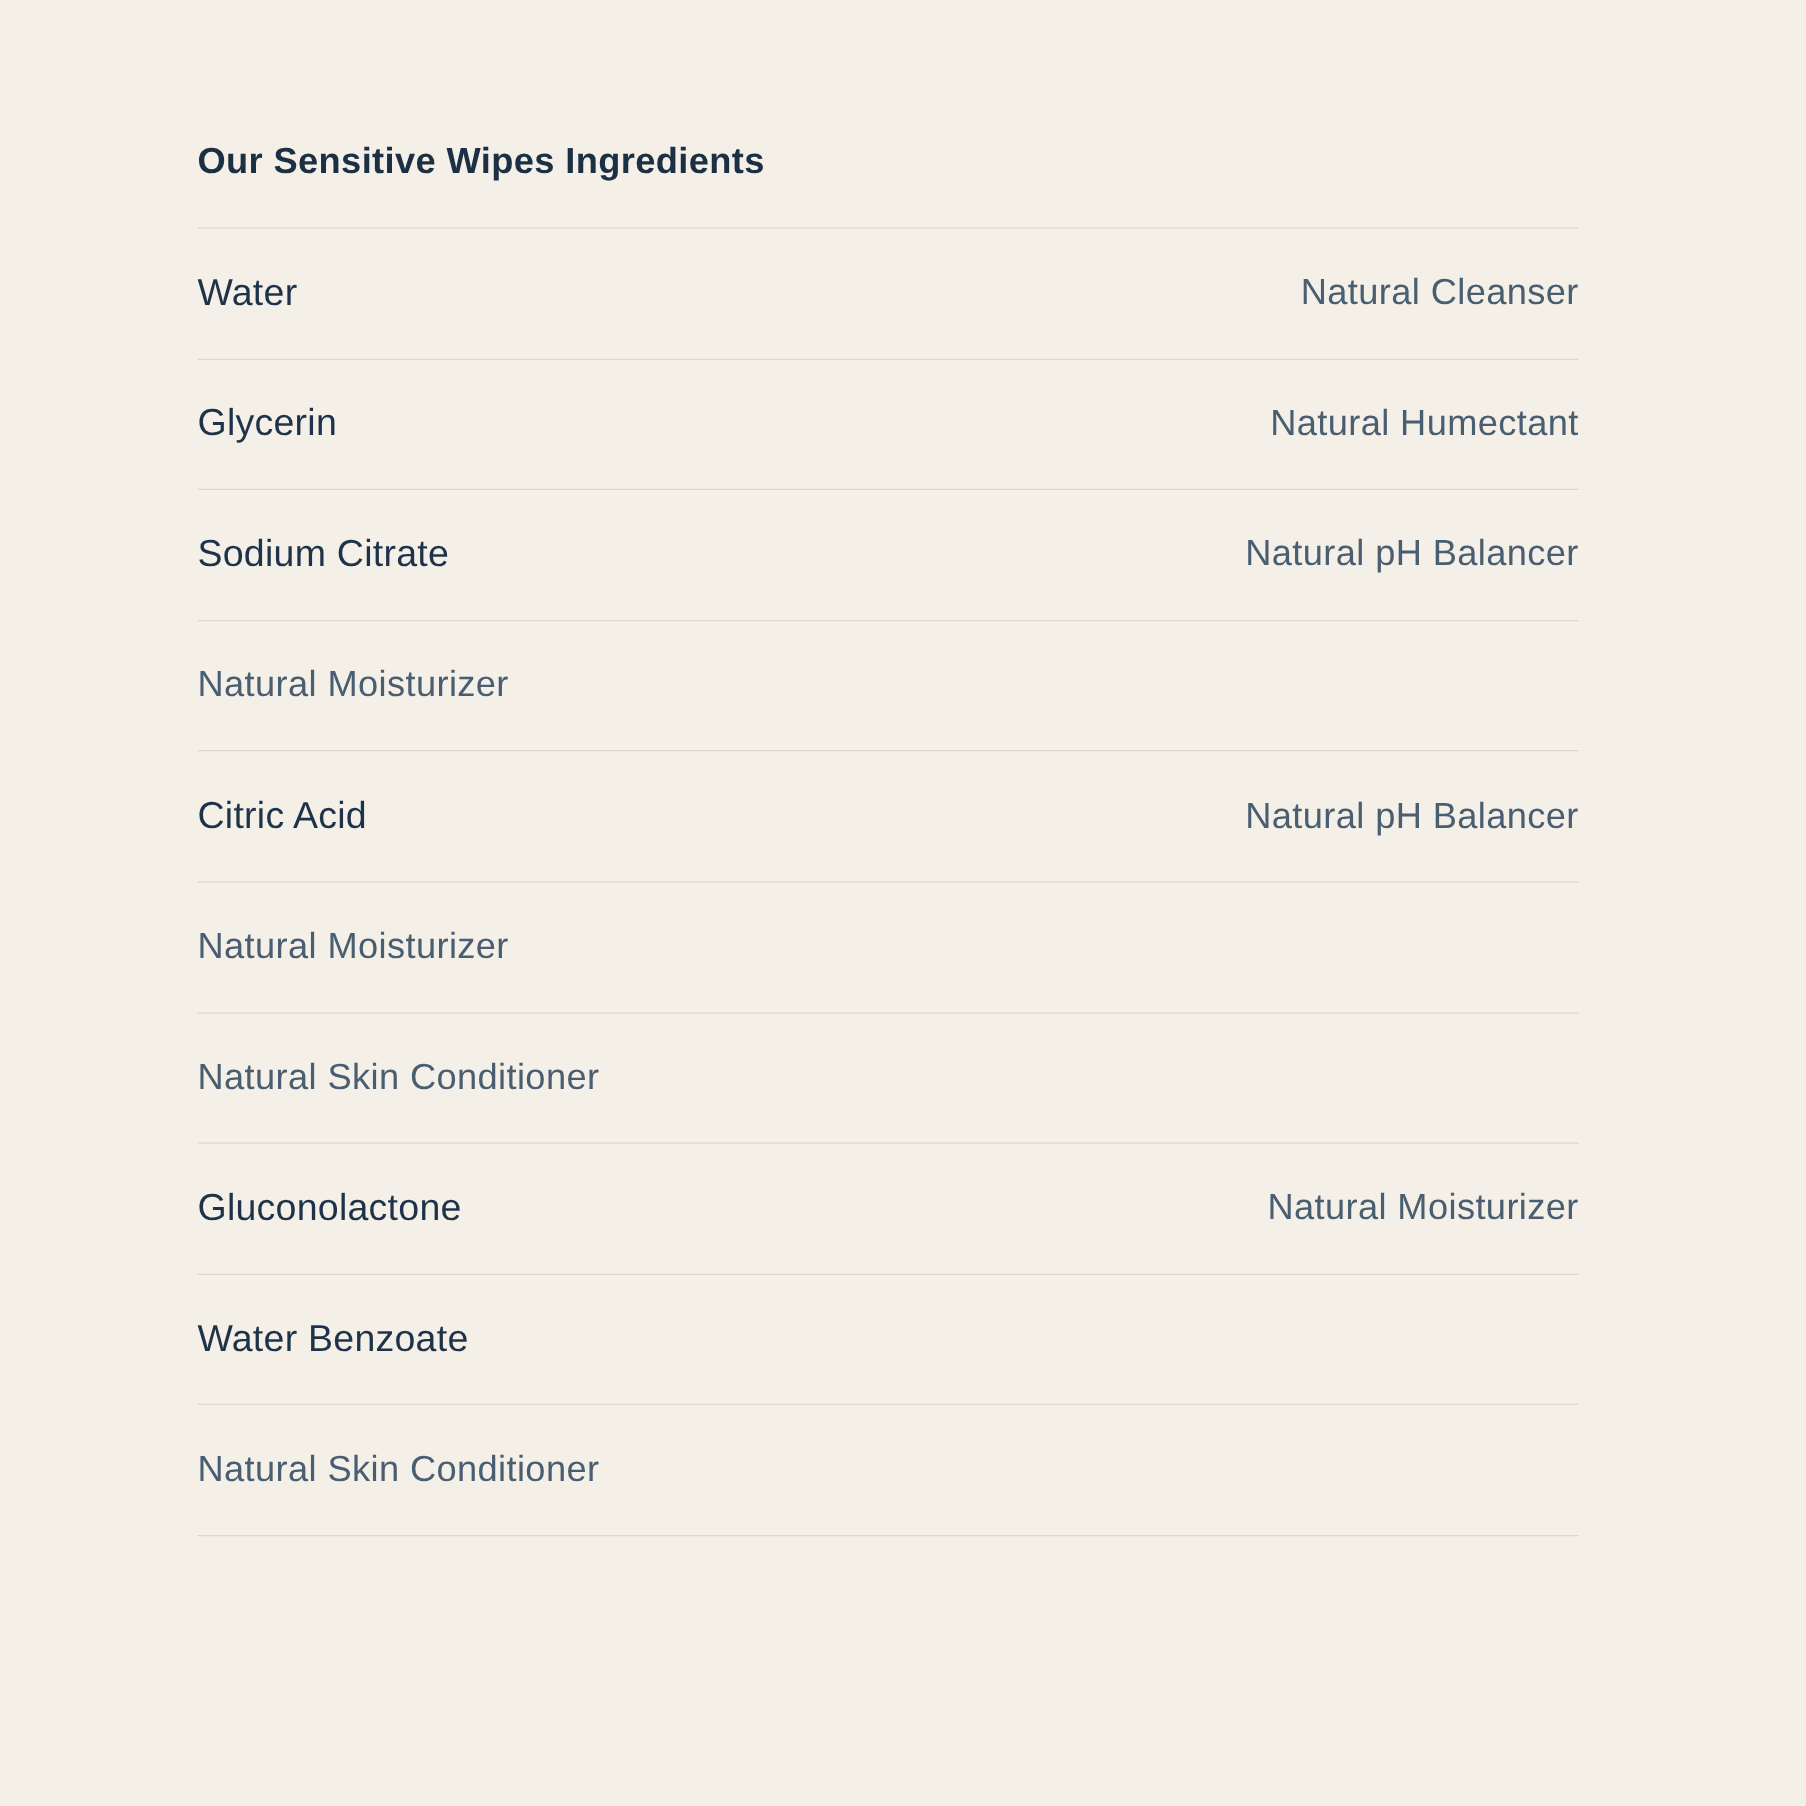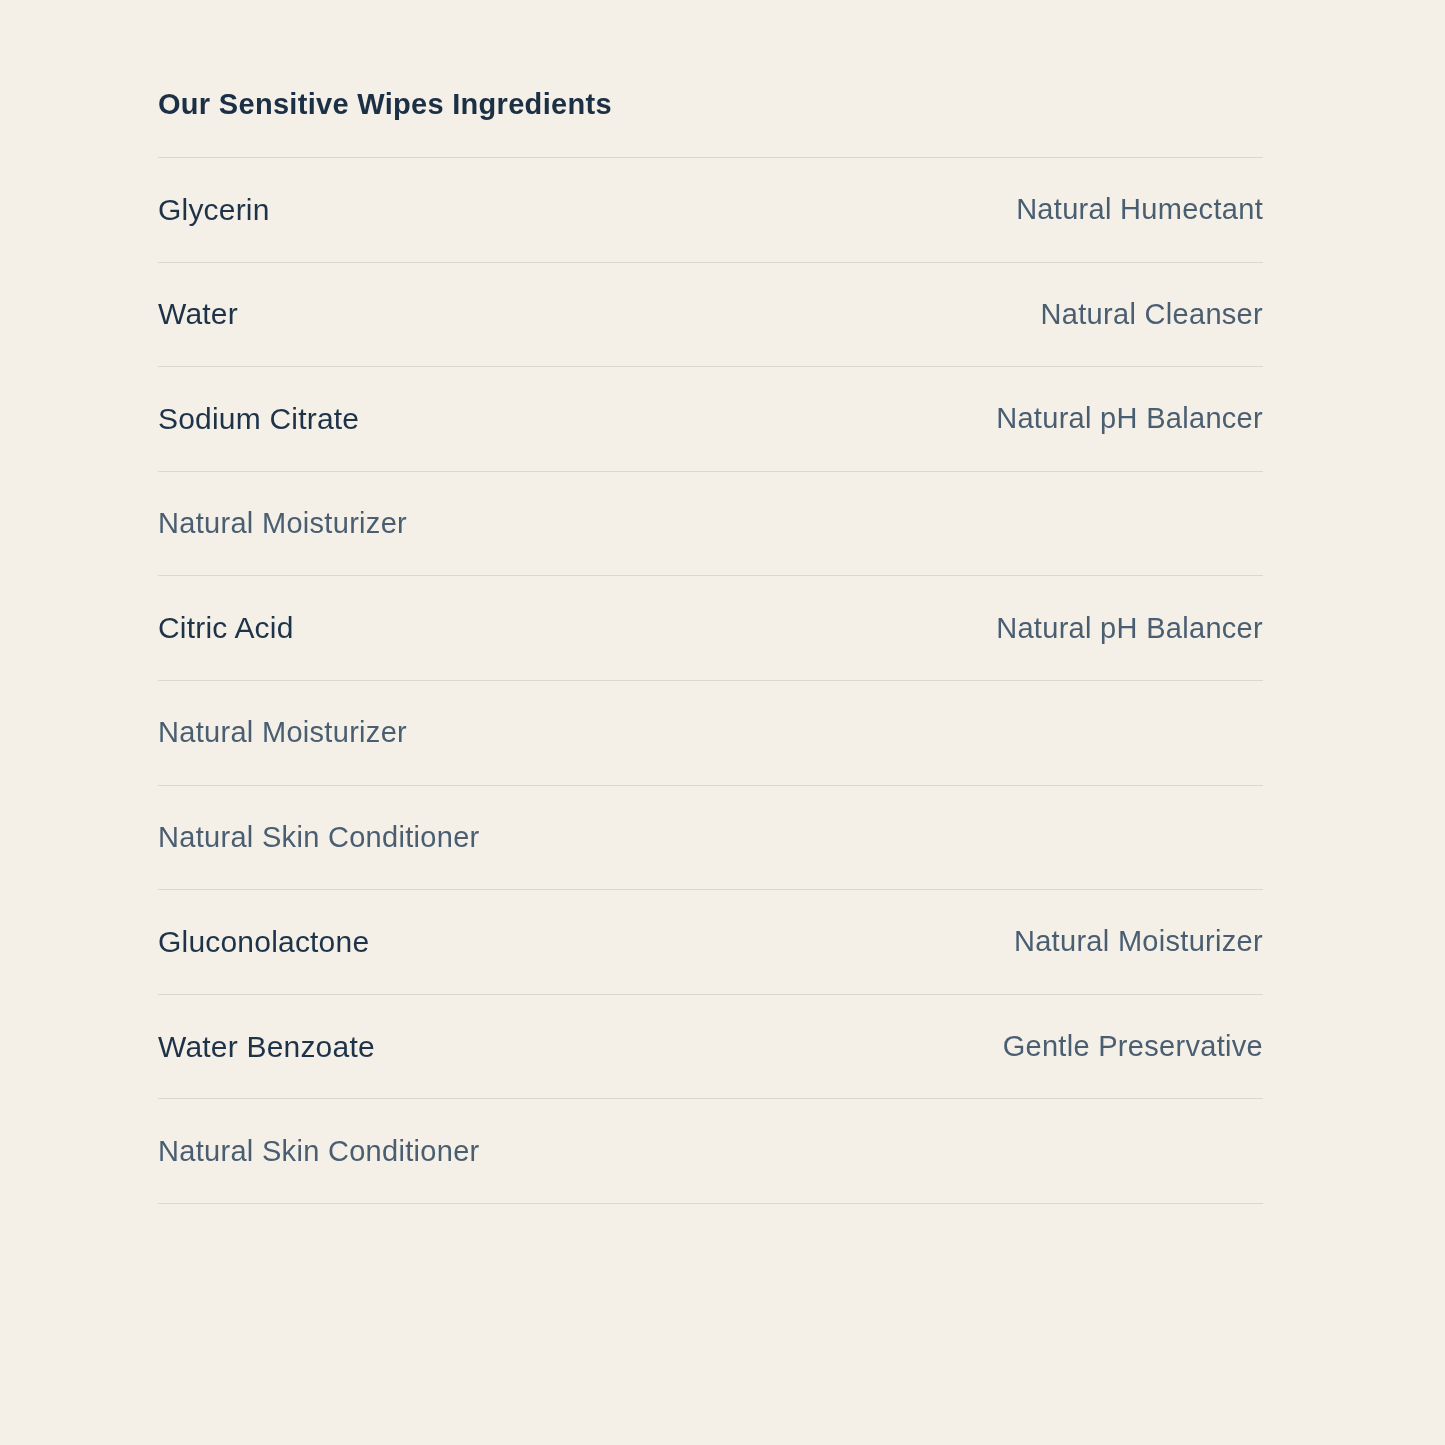--- a/index.html
+++ b/index.html
@@ -17,21 +17,21 @@
     font-family: "Liberation Sans", sans-serif;
     overflow: hidden;
   }
   .content {
     position: absolute;
     top: 0;
     left: 158px;
     width: 1105px;
   }
   .page-title {
-    margin-top: 88px;
+    margin-top: 113px;
     font-size: 29px;
     font-weight: 700;
     color: var(--title);
     letter-spacing: 0.3px;
   }
   .ingredients-table {
     margin-top: 36px;
     border-top: 1px solid var(--divider);
   }
   .row {
@@ -55,26 +55,26 @@
   }
 </style>
 </head>
 <body>
 
 <div class="content">
   <div class="page-title">Our Sensitive Wipes Ingredients</div>
 
   <div class="ingredients-table">
     <div class="row">
+      <span class="ingredient-name">Water</span>
+      <span class="ingredient-function">Natural Cleanser</span>
+    </div>
+    <div class="row">
       <span class="ingredient-name">Glycerin</span>
       <span class="ingredient-function">Natural Humectant</span>
-    </div>
-    <div class="row">
-      <span class="ingredient-name">Water</span>
-      <span class="ingredient-function">Natural Cleanser</span>
     </div>
     <div class="row">
       <span class="ingredient-name">Sodium Citrate</span>
       <span class="ingredient-function">Natural pH Balancer</span>
     </div>
     <div class="row">
       <span class="ingredient-function">Natural Moisturizer</span>
     </div>
     <div class="row">
       <span class="ingredient-name">Citric Acid</span>
@@ -85,19 +85,18 @@
     </div>
     <div class="row">
       <span class="ingredient-function">Natural Skin Conditioner</span>
     </div>
     <div class="row">
       <span class="ingredient-name">Gluconolactone</span>
       <span class="ingredient-function">Natural Moisturizer</span>
     </div>
     <div class="row">
       <span class="ingredient-name">Water Benzoate</span>
-      <span class="ingredient-function">Gentle Preservative</span>
     </div>
     <div class="row">
       <span class="ingredient-function">Natural Skin Conditioner</span>
     </div>
   </div>
 </div>
 
 </body></html>

